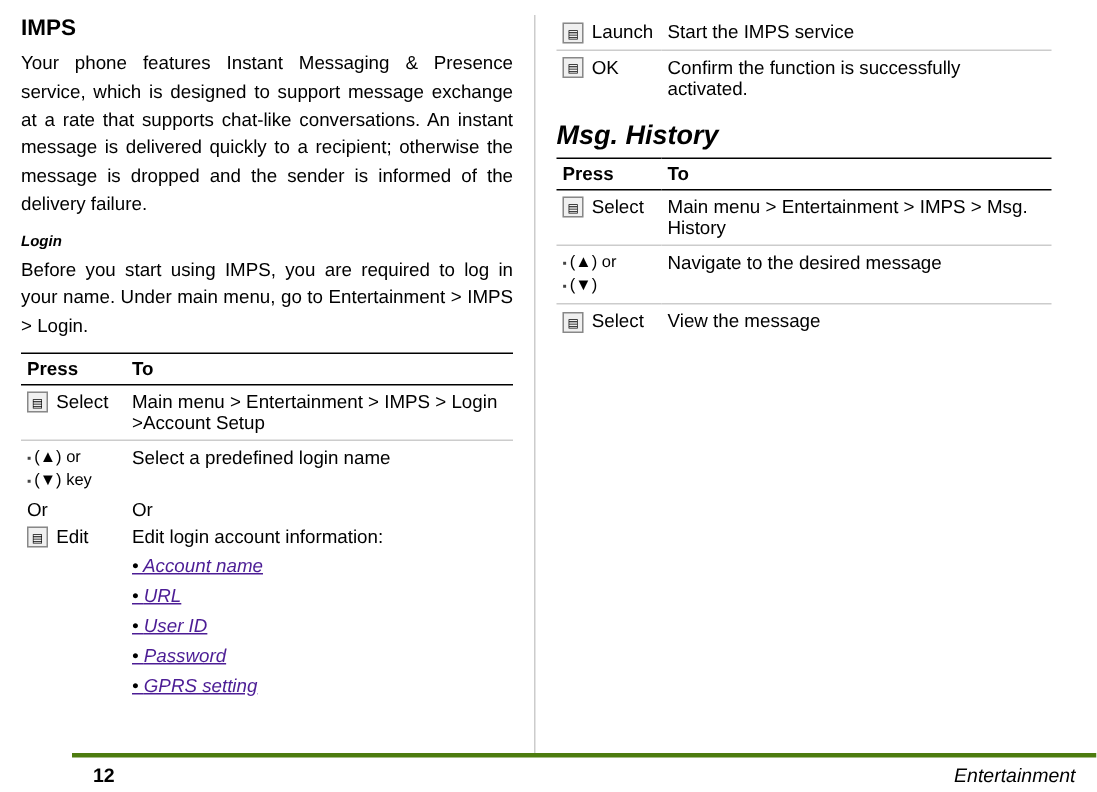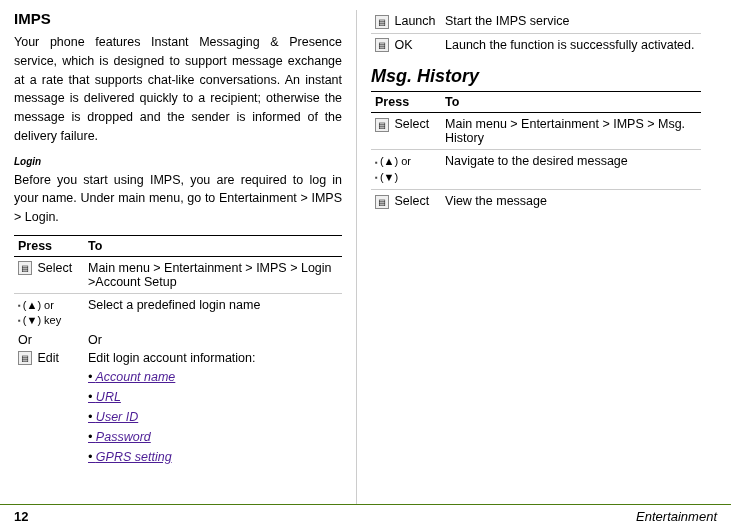--- a/index.html
+++ b/index.html
@@ -151,26 +151,27 @@
       line-height: 1.6;
       text-decoration: underline;
     }
 
     .account-list li::before {
       content: "• ";
       color: #000;
     }
 
     .footer-bar {
-      border-top: 1px solid #4d7c0f;
+      border-top: 3px solid #4d7c0f;
       display: flex;
       justify-content: space-between;
       align-items: center;
       padding: 4px 14px;
       font-size: 13px;
+      margin-left: 48px;
     }
 
     .footer-page {
       font-weight: bold;
     }
 
     .footer-section {
       font-style: italic;
       font-size: 13px;
     }
@@ -263,21 +264,21 @@
               <span class="icon-small">▤</span>
               <span>Launch</span>
             </td>
             <td>Start the IMPS service</td>
           </tr>
           <tr class="row-separator">
             <td class="press-col">
               <span class="icon-small">▤</span>
               <span>OK</span>
             </td>
-            <td>Launch the function is successfully activated.</td>
+            <td>Confirm the function is successfully activated.</td>
           </tr>
         </tbody>
       </table>
 
       <h2 class="msg-history-title">Msg. History</h2>
 
       <table class="press-table">
         <thead>
           <tr>
             <th class="press-col">Press</th>

